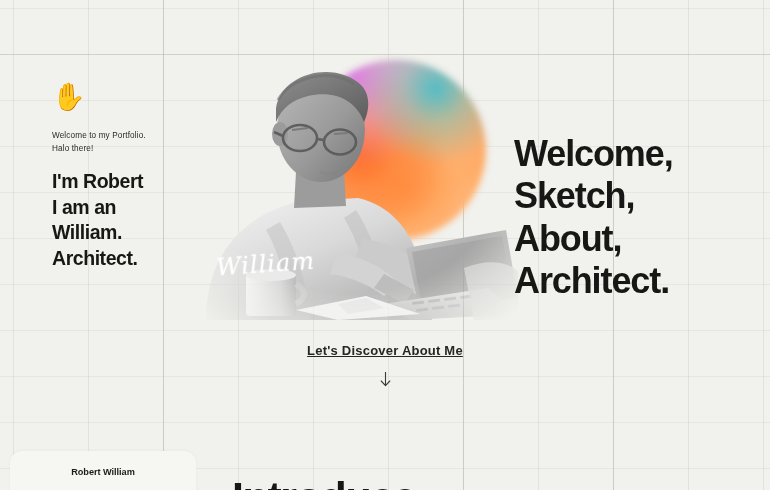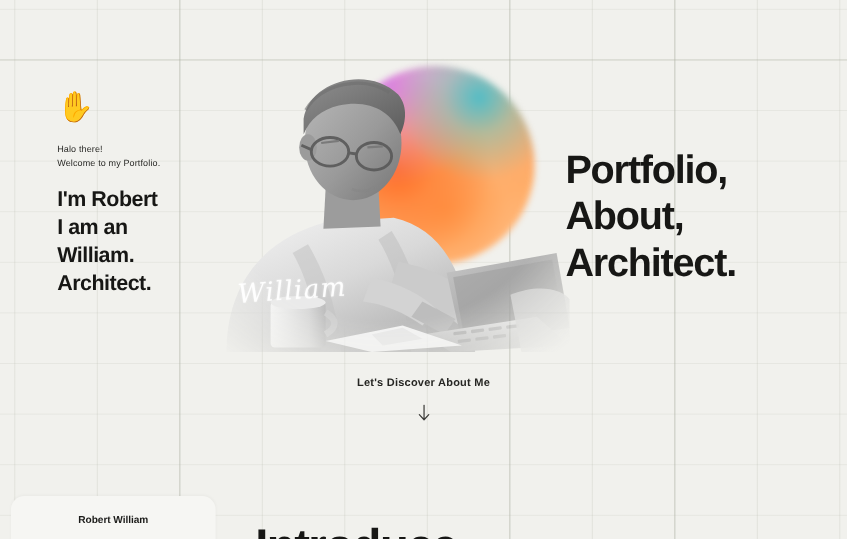--- a/index.html
+++ b/index.html
@@ -147,24 +147,25 @@
   }
 
   
   .discover {
     position: absolute;
     left: 0; right: 0;
     top: 343px;
     text-align: center;
   }
   .discover-label {
-    font-size: 10px;
+    font-size: 13px;
     font-weight: 700;
     letter-spacing: 0.22px;
     color: #262623;
+    text-decoration: underline;
   }
   .arrow-down {
     display: block;
     margin: 14px auto 0;
     width: 11px;
     height: 15px;
   }
 
   
   .bottom {
@@ -220,22 +221,22 @@
   <div class="grid-accent-v" style="left:163px;"></div>
   <div class="grid-accent-v" style="left:463px;"></div>
   <div class="grid-accent-v" style="left:613px;"></div>
   <div class="grid-accent-h" style="top:54px;"></div>
 
   <section class="hero">
 
     <div class="intro-col">
       <span class="wave-emoji">✋</span>
 
+      <div class="greet-line">Welcome to my Portfolio.</div>
       <div class="greet-line">Halo there!</div>
-      <div class="greet-line">Welcome to my Portfolio.</div>
 
       <h1 class="intro-headline">
         <div>I'm Robert</div>
         <div>I am an</div>
         <div>William.</div>
         <div>Architect.</div>
       </h1>
     </div>
 
     <div class="photo-stage">
@@ -340,21 +341,22 @@
             <path d="M108 258 L 178 244 L 232 262 L 150 268 Z" fill="#f3f3f0"></path>
             <path d="M150 252 L 178 246 L 196 256 L 160 262 Z" fill="#e2e2df" opacity="0.7"></path>
           </g>
         </svg>
       </div>
 
       <div class="signature">William</div>
     </div>
 
     <h2 class="right-headline">
-      <div>Portfolio,</div>
+      <div>Welcome,</div>
+      <div>Sketch,</div>
       <div>About,</div>
       <div>Architect.</div>
     </h2>
 
     <div class="discover">
       <div class="discover-label">Let's Discover About Me</div>
       <svg class="arrow-down" viewBox="0 0 11 15">
         <path d="M5.5 0 L5.5 13 M1.2 9 L5.5 13.6 L9.8 9" fill="none" stroke="#3a3a37" stroke-width="1.1" stroke-linecap="round" stroke-linejoin="round"></path>
       </svg>
     </div>

